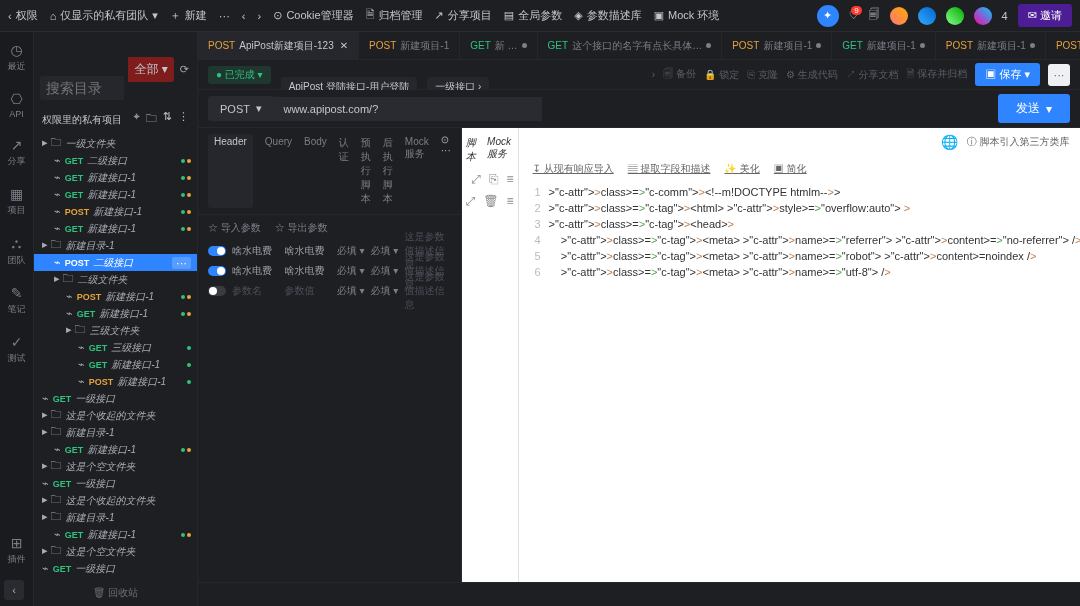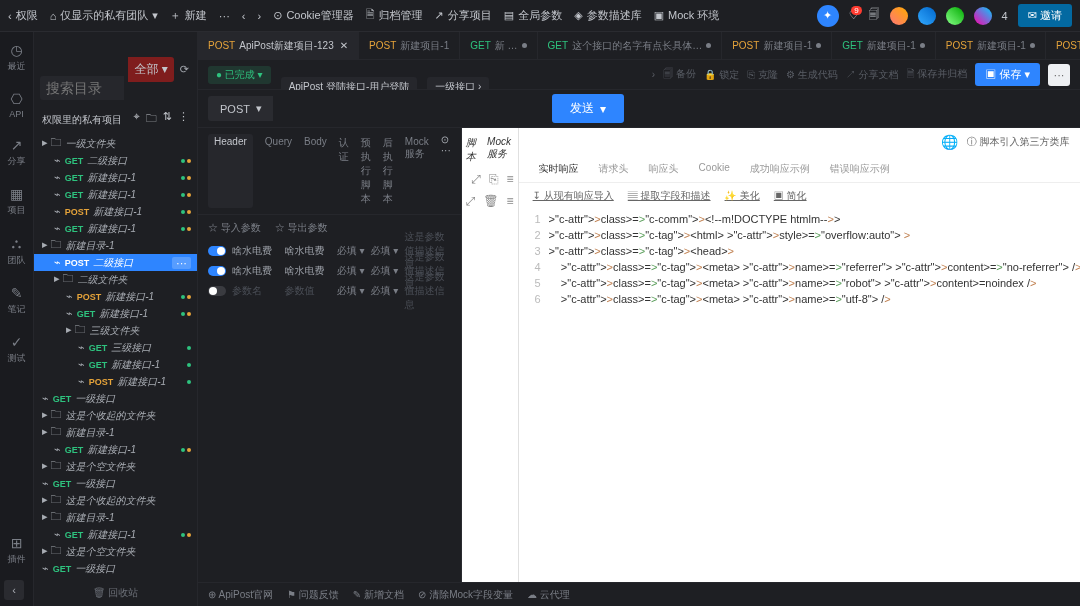--- a/index.html
+++ b/index.html
@@ -6,21 +6,21 @@
 body { width: 1080px; height: 606px; overflow: hidden; background: #1e1f23; color: #a8acb3; font-size: 11px; display: flex; flex-direction: column; }
 .top-bar { height: 32px; background: #1e1f23; display: flex; align-items: center; padding: 0 8px; border-bottom: 1px solid #2a2b30; gap: 10px; }
 .tb-left { display: flex; align-items: center; gap: 12px; }
 .tb-item { color: #c3c6cc; cursor: pointer; display: flex; align-items: center; gap: 4px; }
 .tb-item .ic { font-size: 11px; }
 .tb-right { margin-left: auto; display: flex; align-items: center; gap: 10px; }
 .avatar { width: 18px; height: 18px; border-radius: 50%; background: linear-gradient(45deg,#f0a,#0cf); }
 .avatar.g1 { background: linear-gradient(45deg,#f77,#fa0); } .avatar.g2 { background: linear-gradient(45deg,#3af,#06c); } .avatar.g3 { background: linear-gradient(45deg,#8f8,#0a0); }
 .circ-btn { width: 22px; height: 22px; border-radius: 50%; background: #2e85ff; display: flex; align-items: center; justify-content: center; color: #fff; }
 .badge-4 { color: #c3c6cc; }
-.invite-btn { background: #0369a1; color: #fff; padding: 4px 10px; border-radius: 3px; font-size: 11px; }
+.invite-btn { background: #4c1d95; color: #fff; padding: 4px 10px; border-radius: 3px; font-size: 11px; }
 .notif { position: relative; } .notif .dot { position: absolute; top: -3px; right: -3px; font-size: 8px; background: #ff3b30; color: #fff; border-radius: 6px; padding: 0 3px; }
 
 .body { flex: 1; display: flex; min-height: 0; }
 .act-bar { width: 34px; background: #1a1b1f; display: flex; flex-direction: column; align-items: center; padding-top: 10px; gap: 18px; border-right: 1px solid #26272c; color: #7a7e86; font-size: 9px; }
 .act-i { display: flex; flex-direction: column; align-items: center; gap: 2px; cursor: pointer; }
 .act-i .g { font-size: 14px; }
 .act-bottom { margin-top: auto; margin-bottom: 40px; }
 .collapse { position: absolute; left: 4px; bottom: 6px; background: #2a2b30; width: 20px; height: 20px; border-radius: 3px; display: flex; align-items: center; justify-content: center; cursor:pointer;}
 
 .sidebar { width: 164px; background: #1e1f23; display: flex; flex-direction: column; border-right: 1px solid #26272c; }
@@ -57,21 +57,21 @@
 .crumb-right { margin-left: auto; display: flex; align-items: center; gap: 8px; }
 .crumb-r-item { display: flex; align-items: center; gap: 3px; font-size: 10px; color: #5a5e66; cursor: pointer; }
 .save-btn { background: #2e85ff; color: #fff; padding: 4px 10px; border-radius: 3px; display: flex; align-items: center; gap: 4px; }
 .more-sq { background: #eef0f3; color:#666; width: 22px; height: 22px; border-radius: 3px; display: flex; align-items:center; justify-content:center;}
 
 .url-row { height: 38px; display: flex; align-items: center; padding: 0 10px; gap: 0; background: #1e1f23; border-bottom: 1px solid #26272c; }
 .left-url { display: flex; flex: 1; align-items: center; }
 .method-sel { background: #2a2b30; color: #c3c6cc; padding: 6px 12px; border-radius: 3px 0 0 3px; font-size: 11px; display: flex; align-items:center; gap:6px;}
 .url-inp { flex: 1; background: #2a2b30; border: none; color: #c3c6cc; padding: 6px 10px; font-size: 11px; }
 .send-btn { background: #2e85ff; color: #fff; padding: 6px 18px; border-radius: 3px; font-size: 12px; display:flex; align-items:center; gap:6px;}
-.right-url { width: 528px; display: flex; justify-content: flex-start; padding-left: 10px; }
+.right-url { width: 528px; display: flex; justify-content: flex-end; padding-left: 10px; }
 
 .split { flex: 1; display: flex; min-height: 0; }
 .req-pane { width: 348px; background: #1e1f23; display: flex; flex-direction: column; border-right: 1px solid #2a2b30; }
 .req-tabs { display: flex; padding: 6px 10px; gap: 12px; font-size: 10px; border-bottom: 1px solid #26272c; }
 .req-tab { color: #7a7e86; cursor: pointer; padding: 2px 0; }
 .req-tab.active { background: #26272c; color: #c3c6cc; padding: 2px 6px; border-radius: 3px; }
 .req-tabs .more { margin-left: auto; }
 .import-row { display: flex; gap: 14px; padding: 6px 10px; font-size: 10px; color: #7a7e86; }
 .import-row span { cursor: pointer; }
 .params { padding: 0 10px; }
@@ -442,20 +442,21 @@
           <span class="crumb-r-item">↗ 分享文档</span>
           <span class="crumb-r-item">🗎 保存并归档</span>
           <span class="save-btn">▣ 保存 ▾</span>
           <span class="more-sq">···</span>
         </div>
     </div>
 
     <div class="url-row">
       <div class="left-url">
         <span class="method-sel"><span>POST</span> ▾</span>
+        <input class="url-inp" value="www.apipost.com/?" style="">
       </div>
       <div class="right-url">
         <span class="send-btn"><span>发送</span> ▾</span>
       </div>
     </div>
 
     <div class="split">
 
       <div class="req-pane">
         <div class="req-tabs" id="reqtabs">
@@ -515,28 +516,20 @@
           <span class="ico">🗑</span>
           <span class="ico">≡</span>
         </div>
       </div>
 
       <div class="resp-pane">
         <div class="resp-top">
           <span class="g">🌐</span>
           <span>ⓘ <span>脚本引入第三方类库</span></span>
         </div>
-        <div class="resp-tabs" id="resptabs">
-            <span class="resp-tab active">实时响应</span>
-            <span class="resp-tab ">请求头</span>
-            <span class="resp-tab ">响应头</span>
-            <span class="resp-tab ">Cookie</span>
-            <span class="resp-tab ">成功响应示例</span>
-            <span class="resp-tab ">错误响应示例</span>
-          </div>
         <div class="resp-tool" id="resptool">
             <span>↧ 从现有响应导入</span>
             <span>▤ 提取字段和描述</span>
             <span>✨ 美化</span>
             <span>▣ 简化</span>
           </div>
         <div class="code">
           <div class="gut" id="gut">
               <div>1</div>
               <div>2</div>
@@ -551,22 +544,15 @@
               <div><span <span="" class="&lt;span">&gt;</span>"c-attr"&gt;<span class="c-tag">&gt;</span>class&gt;=<span class="c-str" <span="">&gt;</span>"c-tag"&gt;<span class="c-tag">&gt;</span>&lt;head&gt;<span class="c-tag">&gt;</span></div>
               <div>    <span <span="" class="&lt;span">&gt;</span>"c-attr"&gt;<span class="c-tag">&gt;</span>class&gt;=<span class="c-str" <span="">&gt;</span>"c-tag"&gt;<span class="c-tag">&gt;</span>&lt;meta&gt; <span class="&lt;span" <span="">&gt;</span>"c-attr"&gt;<span class="c-tag">&gt;</span>name&gt;=<span class="c-str" <span="">&gt;</span>"referrer"&gt; <span class="&lt;span" <span="">&gt;</span>"c-attr"&gt;<span class="c-tag">&gt;</span>content&gt;=<span class="c-str" <span="">&gt;</span>"no-referrer"&gt; /<span class="c-tag">&gt;</span></div>
               <div>    <span <span="" class="&lt;span">&gt;</span>"c-attr"&gt;<span class="c-tag">&gt;</span>class&gt;=<span class="c-str" <span="">&gt;</span>"c-tag"&gt;<span class="c-tag">&gt;</span>&lt;meta&gt; <span class="&lt;span" <span="">&gt;</span>"c-attr"&gt;<span class="c-tag">&gt;</span>name&gt;=<span class="c-str" <span="">&gt;</span>"robot"&gt; <span class="&lt;span" <span="">&gt;</span>"c-attr"&gt;<span class="c-tag">&gt;</span>content&gt;=noindex /<span class="c-tag">&gt;</span></div>
               <div>    <span <span="" class="&lt;span">&gt;</span>"c-attr"&gt;<span class="c-tag">&gt;</span>class&gt;=<span class="c-str" <span="">&gt;</span>"c-tag"&gt;<span class="c-tag">&gt;</span>&lt;meta&gt; <span class="&lt;span" <span="">&gt;</span>"c-attr"&gt;<span class="c-tag">&gt;</span>name&gt;=<span class="c-str" <span="">&gt;</span>"utf-8"&gt; /<span class="c-tag">&gt;</span></div>
             </div>
         </div>
       </div>
     </div>
 
     <div class="status-bar">
-      <div id="sbLeft" style="display:flex;gap:14px;">
-          <span>⊕ ApiPost官网</span>
-          <span>⚑ 问题反馈</span>
-          <span>✎ 新增文档</span>
-          <span>⊘ 清除Mock字段变量</span>
-          <span>☁ 云代理</span>
-        </div>
     </div>
   </div>
 </div>
 
 </body></html>

